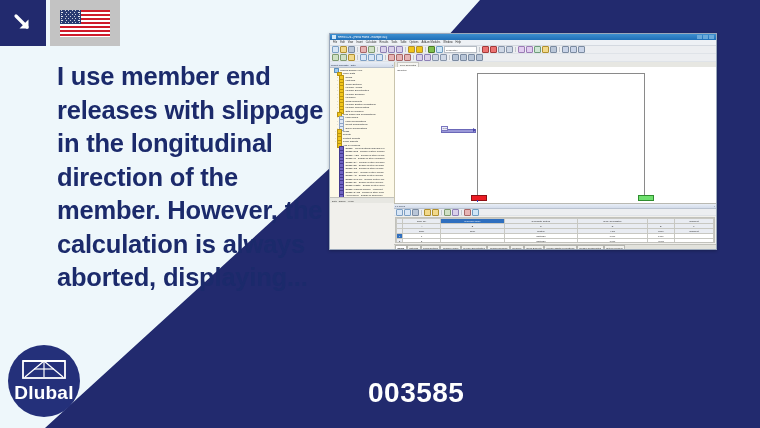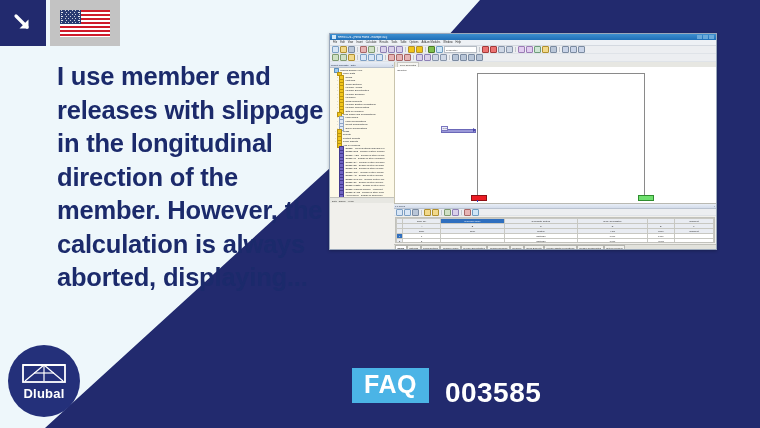--- a/index.html
+++ b/index.html
@@ -36,21 +36,21 @@
     letter-spacing:-0.2px;
   }
   
   #logo{
     position:absolute;left:8px;top:345px;width:72px;height:72px;border-radius:50%;
     background:#24307a;z-index:6;display:flex;flex-direction:column;
     align-items:center;justify-content:center;
   }
   #logo .mark{width:44px;height:22px;position:relative;}
   #logo .mark svg{display:block;}
-  #logo .wordmark{color:#fff;font-weight:bold;font-size:13px;margin-top:2px;letter-spacing:.2px;}
+  #logo .wordmark{color:#fff;font-weight:bold;font-size:19px;margin-top:2px;letter-spacing:.2px;}
   
   #faq-row{position:absolute;left:352px;top:361px;display:flex;align-items:center;z-index:6;}
   #faq-badge{
     background:#4bb4e6;color:#fff;font-weight:bold;font-size:25px;
     padding:4px 12px 6px 12px;letter-spacing:.5px;line-height:1;
   }
   #faq-number{color:#fff;font-weight:bold;font-size:28px;margin-left:16px;letter-spacing:.5px;margin-top:16px;}
   
   #app-window{
     position:absolute;left:329px;top:33px;width:386px;height:215px;z-index:4;
@@ -227,21 +227,20 @@
       <path d="M22 3 L41 19" stroke="#ffffff" stroke-width="1.2" fill="none"></path>
       <path d="M22 3 L22 19" stroke="#ffffff" stroke-width="1.2" fill="none"></path>
       <path d="M12 11 L32 11" stroke="#ffffff" stroke-width="1.2" fill="none"></path>
       <path d="M1 3 L43 3" stroke="#ffffff" stroke-width="2" fill="none"></path>
     </svg>
   </div>
   <div class="wordmark">Dlubal</div>
 </div>
 
 <div id="faq-row">
-  <div id="faq-badge">FAQ</div>
   <div id="faq-number">003585</div>
 </div>
 
 <div id="app-window">
 
   <div class="titlebar">
     <div class="tb-ico"></div>
     <div class="tb-text">RFEM 5.26 - [Portal Frame - Example 001]</div>
     <div class="tb-btns">
       <span></span>

